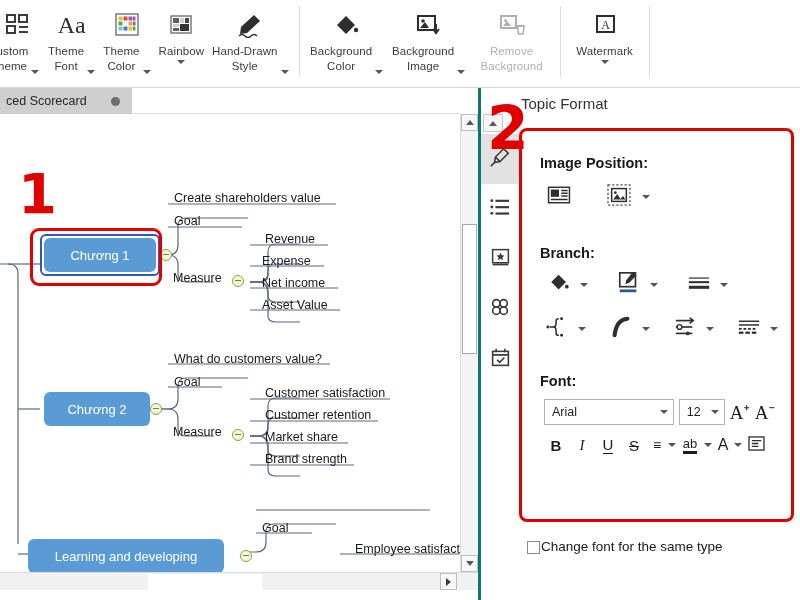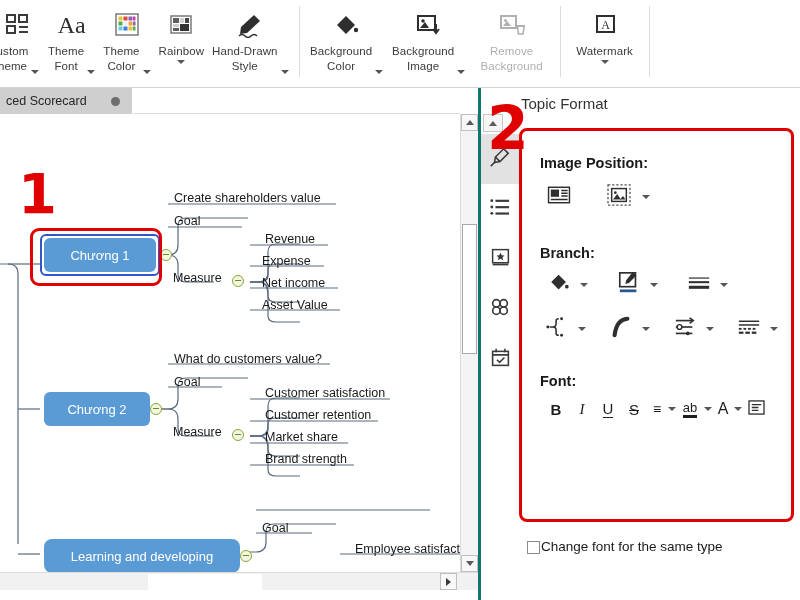--- a/index.html
+++ b/index.html
@@ -437,21 +437,21 @@
       <span>Chương 1</span>
     </div>
     <div class="sel-ring" style="left:40px; top:120px; width:120px; height:42px;"></div>
     <div class="collapse-btn" style="left:160px; top:135px;"></div>
 
     <div class="node" style="left:44px; top:278px; width:106px; height:34px;">
       <span>Chương 2</span>
     </div>
     <div class="collapse-btn" style="left:150px; top:289px;"></div>
 
-    <div class="node" style="left:44px; top:425px; width:196px; height:34px;border-radius:8px;">
+    <div class="node" style="left:28px; top:425px; width:196px; height:34px;">
       <span>Learning and developing</span>
     </div>
     <div class="collapse-btn" style="left:240px; top:436px;"></div>
   </div>
 
   <div class="anno-num" style="left:18px; top:166px; font-size:56px;">1</div>
   <div class="anno-box" style="left:30px; top:228px; width:132px; height:58px;"></div>
 
   <div class="vscroll">
     <div class="sb-btn" style="left:0; top:0;">
@@ -659,20 +659,32 @@
                 </g>
               </svg>
             </span>
           </div>
           <span class="mini-caret"></span>
         </div>
       </div>
 
       <div class="sec-label" style="margin-top:30px;">Font:</div>
 
+      <div class="font-row" style="margin-top:10px; margin-left:4px;">
+        <div class="combo family">
+          <span>Arial</span>
+          <span class="mini-caret"></span>
+        </div>
+        <div class="combo size">
+          <span>12</span>
+          <span class="mini-caret"></span>
+        </div>
+        <span class="aplus">A⁺</span>
+        <span class="aplus">A⁻</span>
+      </div>
 
       <div class="fmt-row" style="margin-left:4px;">
         <div class="fmt-btn">
           <b>B</b>
         </div>
         <div class="fmt-btn">
           <i style="font-family:'Liberation Serif',serif;">I</i>
         </div>
         <div class="fmt-btn">
           <span style="border-bottom:1.5px solid #1d1d1d;">U</span>

